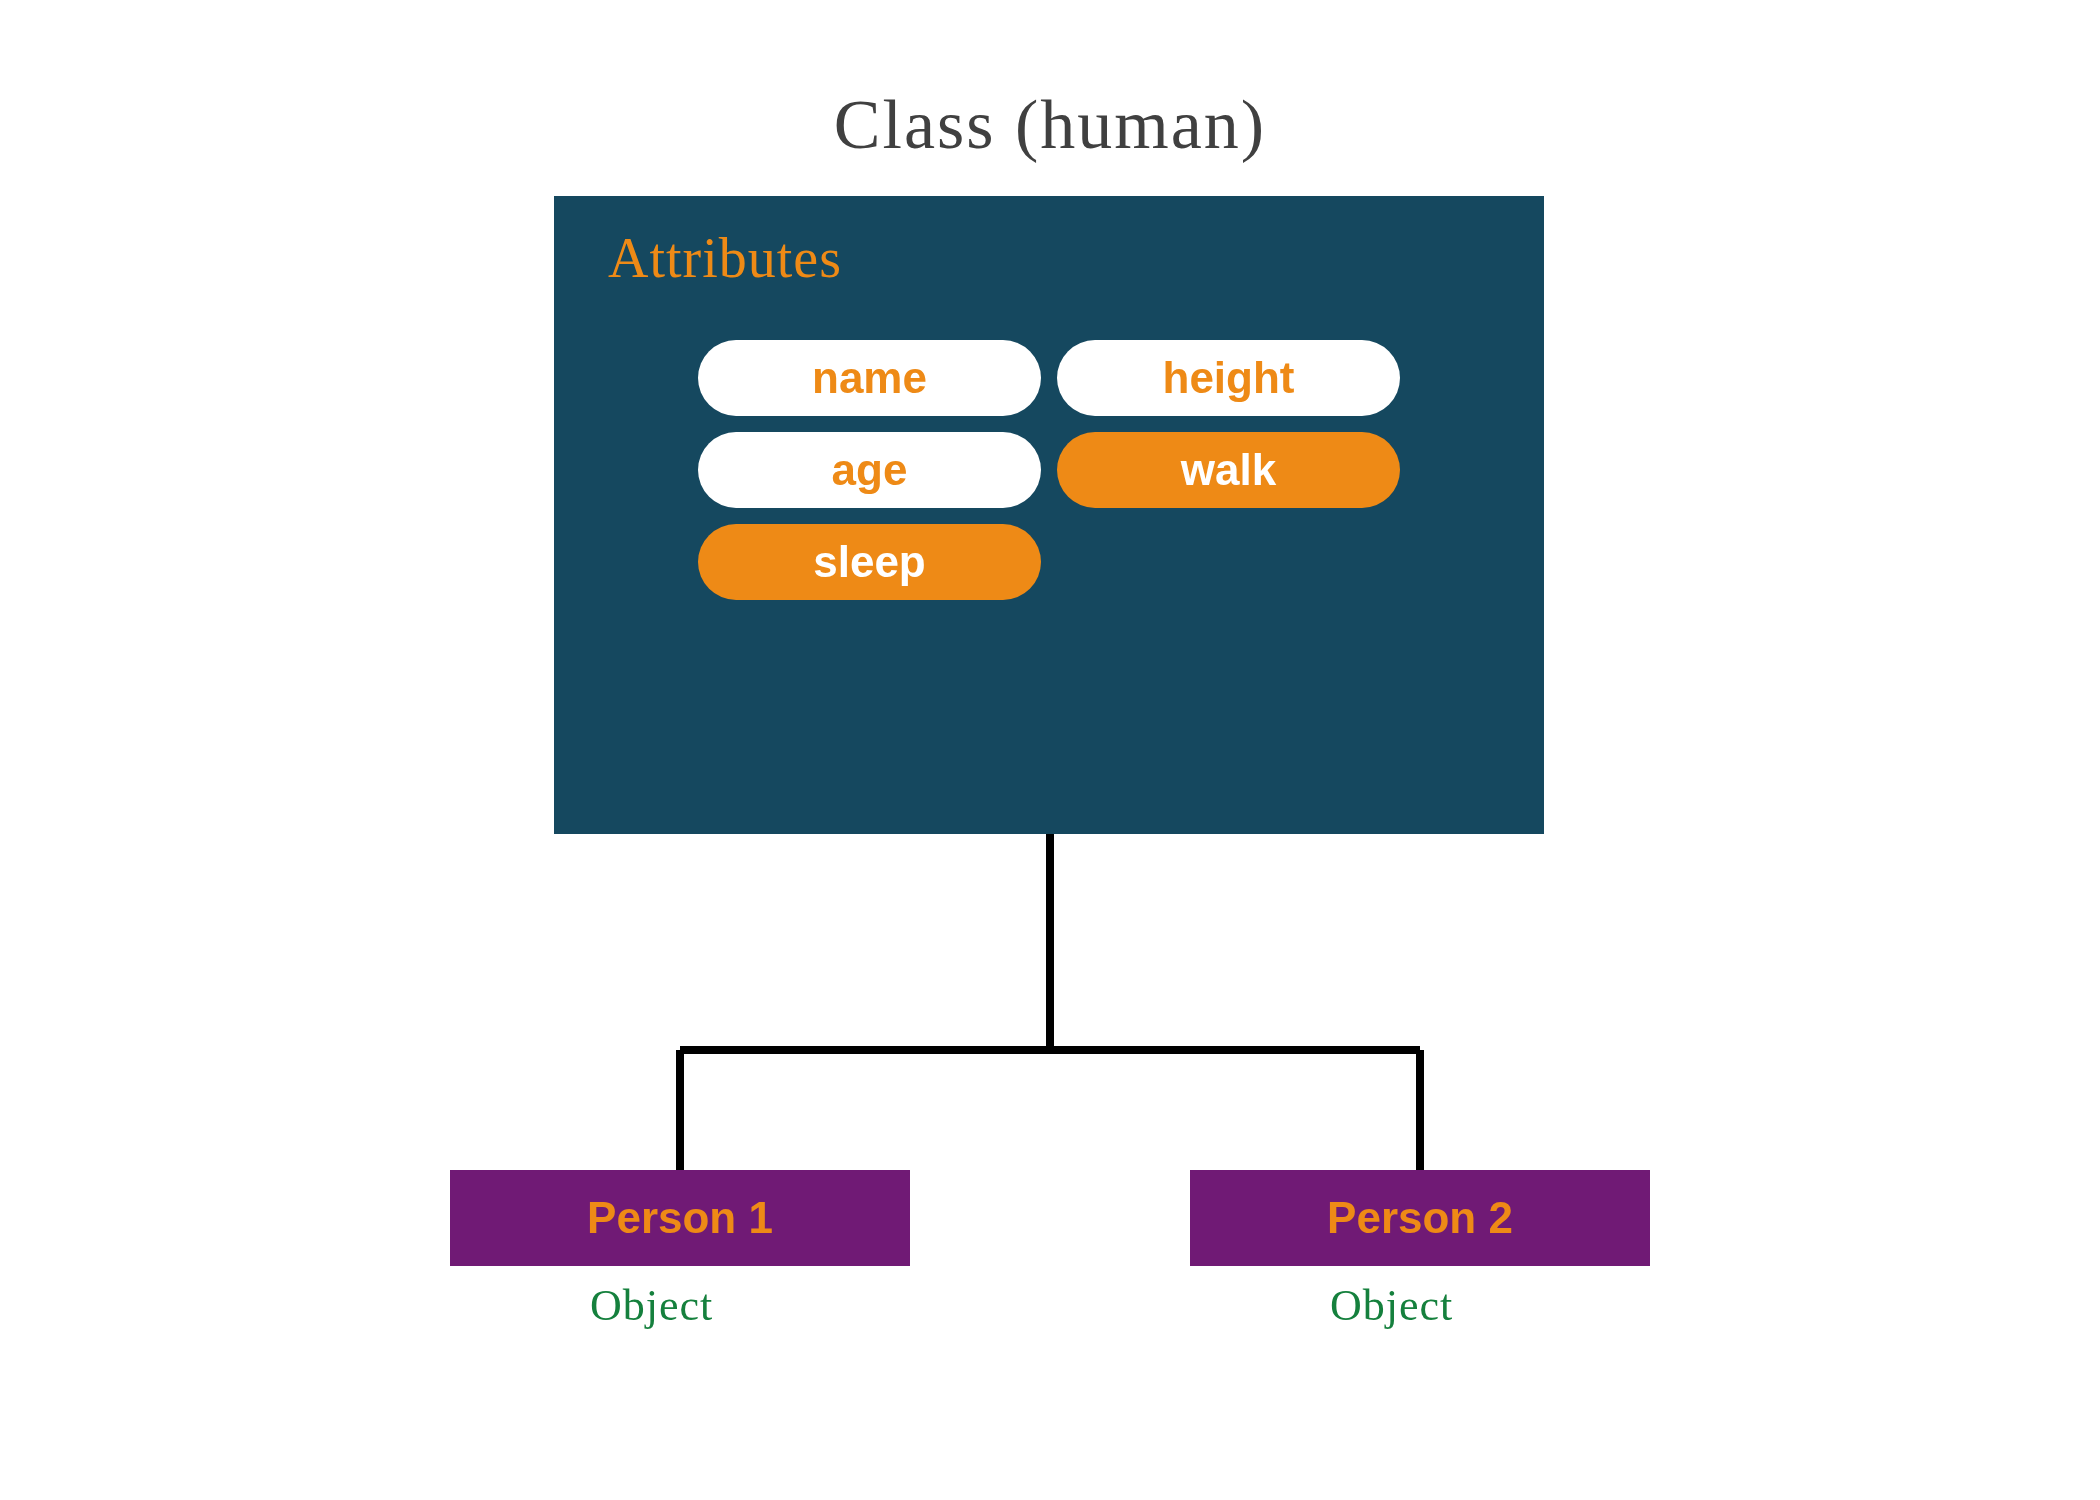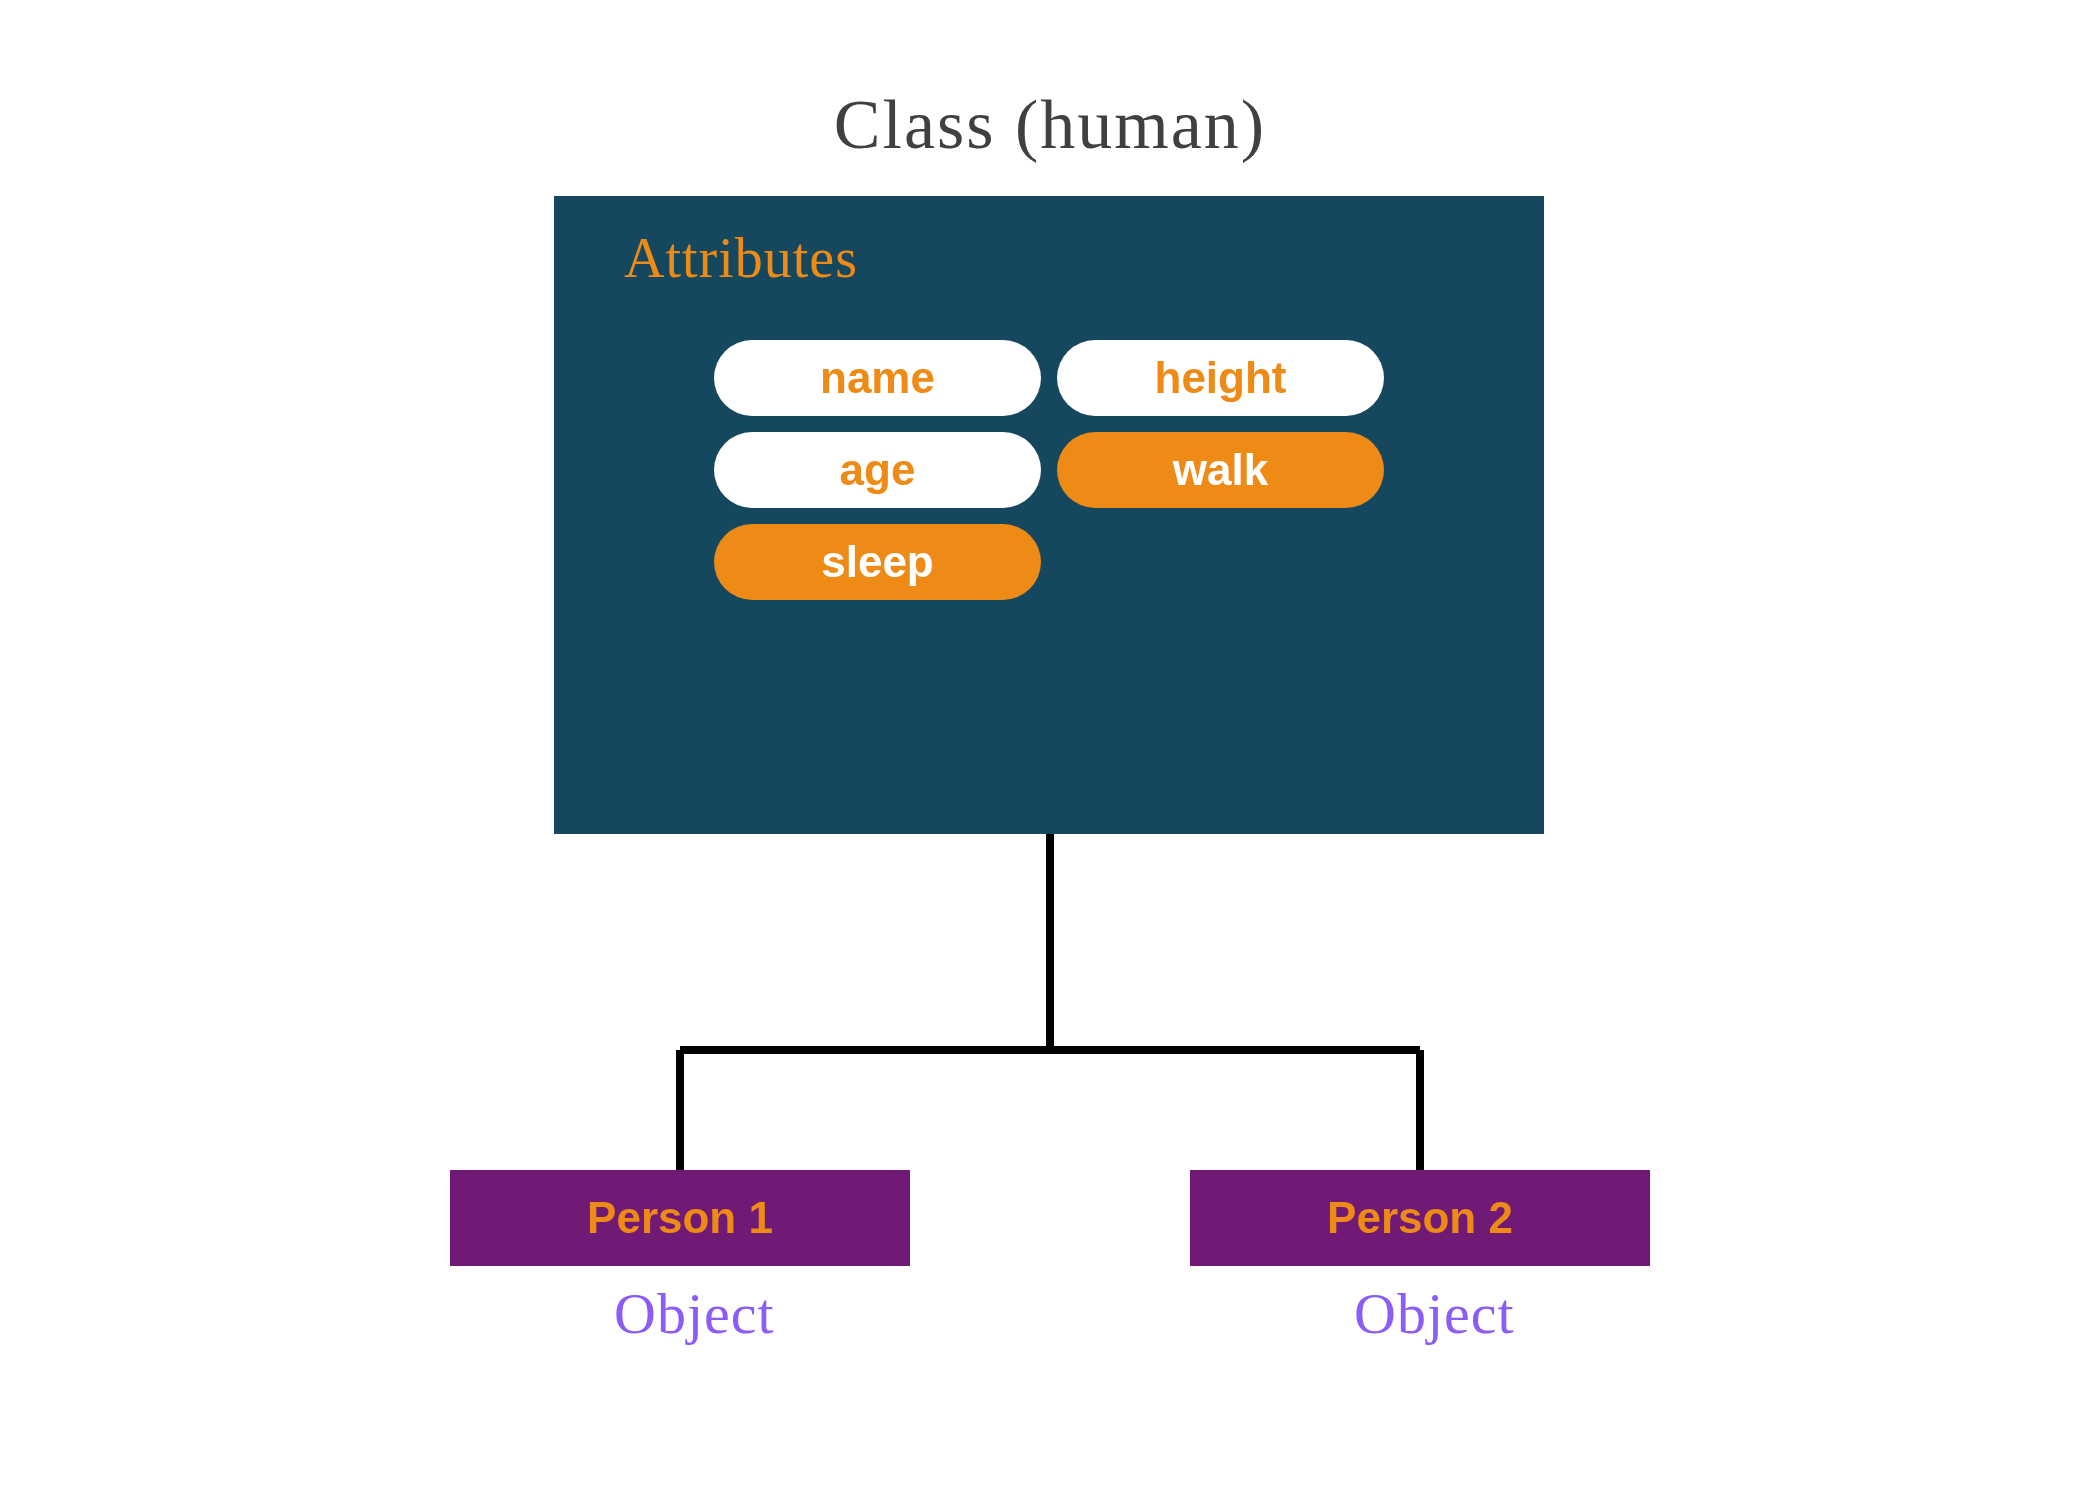--- a/index.html
+++ b/index.html
@@ -21,21 +21,21 @@
       font-weight: 400;
       letter-spacing: 2px;
     }
     .class-box {
       position: absolute;
       left: 554px;
       top: 196px;
       width: 990px;
       height: 638px;
       background: #15485f;
-      padding: 30px 60px;
+      padding: 30px 44px;
     }
     .attributes-label {
       font-size: 56px;
       color: #ee8a16;
       font-family: 'Brush Script MT', 'Comic Sans MS', cursive;
       font-weight: 400;
       letter-spacing: 1px;
       margin-bottom: 20px;
       margin-left: 10px;
     }
@@ -76,26 +76,25 @@
       font-size: 44px;
       font-weight: 700;
       display: flex;
       align-items: center;
       justify-content: center;
       height: 96px;
       width: 460px;
     }
     .object-label {
       position: absolute;
-      font-size: 58px;
-      color: #8b5cf6;
+      font-size: 44px;
+      color: #15803d;
       font-family: 'Brush Script MT', 'Comic Sans MS', cursive;
       font-weight: 400;
       letter-spacing: 1px;
-      margin-left: 24px;
     }
   </style>
 </head>
 <body>
 
 <div class="title">Class (human)</div>
 
 <div class="class-box">
   <div class="attributes-label">Attributes</div>
   <div class="pill-grid">

